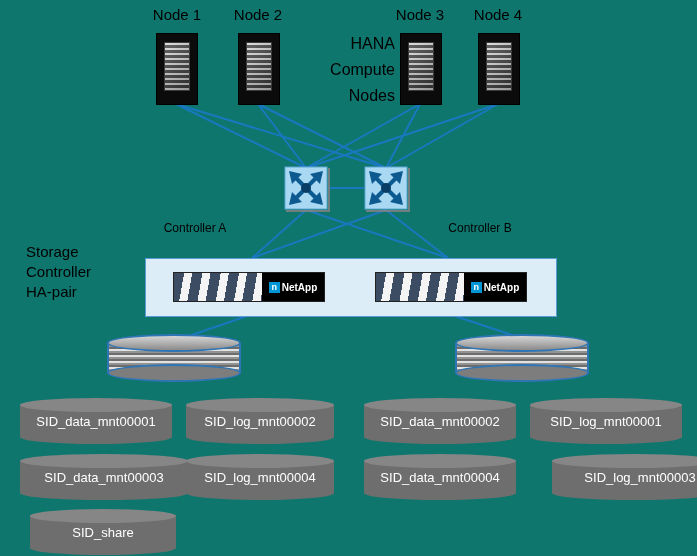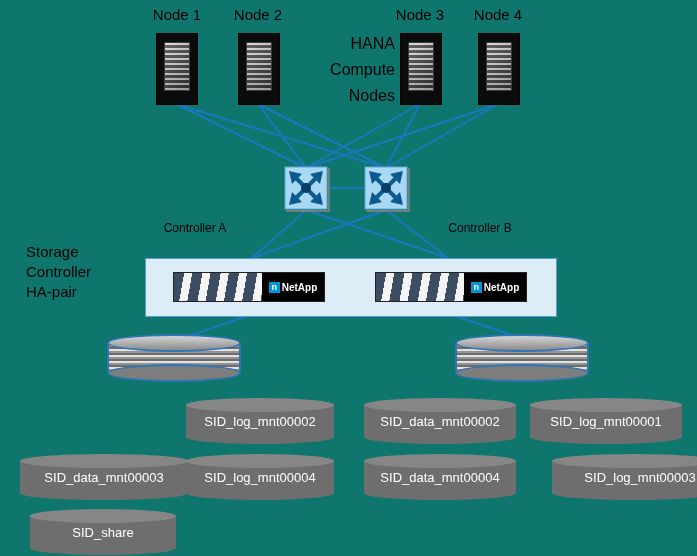--- a/index.html
+++ b/index.html
@@ -144,20 +144,23 @@
       <div class="logo">
         <span class="nsq">n</span>
         <span class="ntext">NetApp</span>
       </div>
     </div>
   </div>
 
   <div class="stack" style="left:107px;"></div>
   <div class="stack" style="left:455px;"></div>
 
+  <div class="vol" style="left:20px;top:405px;width:152px;">
+      <span>SID_data_mnt00001</span>
+    </div>
   <div class="vol" style="left:186px;top:405px;width:148px;">
       <span>SID_log_mnt00002</span>
     </div>
   <div class="vol" style="left:364px;top:405px;width:152px;">
       <span>SID_data_mnt00002</span>
     </div>
   <div class="vol" style="left:530px;top:405px;width:152px;">
       <span>SID_log_mnt00001</span>
     </div>
 

